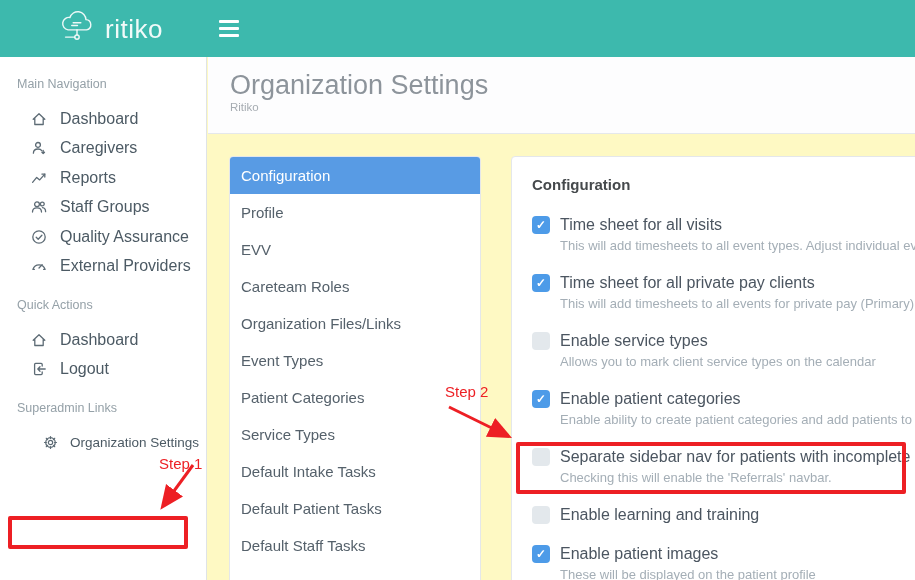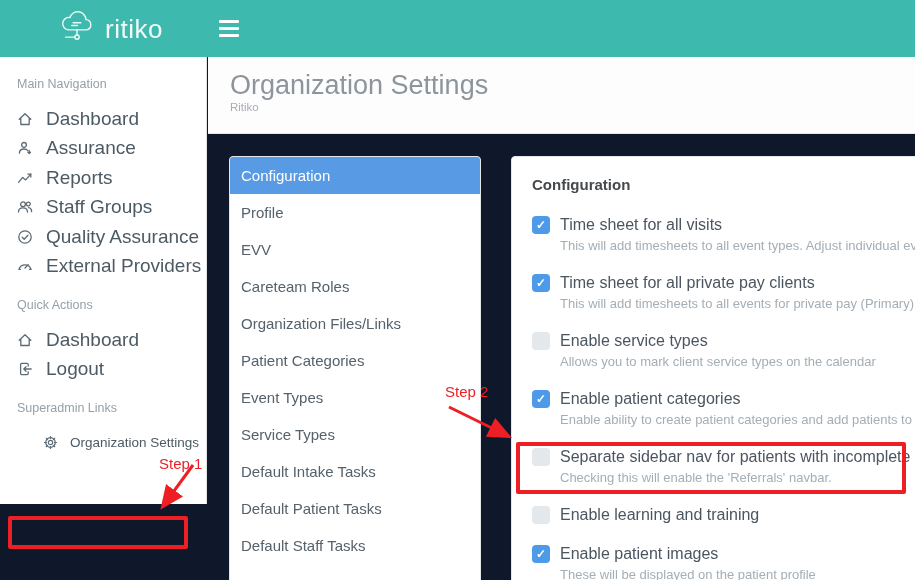--- a/index.html
+++ b/index.html
@@ -1,33 +1,33 @@
 <!DOCTYPE html>
 <html><head>
 <meta charset="utf-8">
 <style>
   * { margin:0; padding:0; box-sizing:border-box; }
   html,body { background:#dfe1e4; }
   #root {
     position:relative; width:915px; height:580px; overflow:hidden;
-    background:#0f172a; font-family:"Liberation Sans", sans-serif;
+    background:#fef9c3; font-family:"Liberation Sans", sans-serif;
     -webkit-font-smoothing:antialiased;
   }
   
   .topbar { position:absolute; top:0; left:0; width:915px; height:57px; background:#3DB9AD; z-index:5; }
   .brand { position:absolute; left:56px; top:8px; height:42px; display:flex; align-items:center; gap:7px; cursor:pointer; }
   .brand-text { color:rgba(255,255,255,.93); font-size:26px; font-weight:300; letter-spacing:.5px; }
   .hamburger { position:absolute; left:219px; top:20px; width:20px; height:17px; display:flex; flex-direction:column; justify-content:space-between; cursor:pointer; }
   .hamburger span { display:block; height:3.2px; background:#fff; border-radius:1px; }
   
-  .sidebar { position:absolute; top:57px; left:0; width:207px; height:447px; background:#ffffff; border-right:1px solid #dfe3e6; z-index:2; }
+  .sidebar { position:absolute; top:57px; left:0; width:207px; height:523px; background:#ffffff; border-right:1px solid #dfe3e6; z-index:2; }
   .side-section { margin-top:17px; }
   .side-section:first-child { margin-top:20px; }
   .side-label { font-size:12.5px; color:#95a1a8; margin:0 0 13px 17px; }
-  .side-item { height:29.5px; display:flex; align-items:center; padding-left:16px; gap:13px; font-size:19px; color:#4c5a64; cursor:pointer; white-space:nowrap; }
+  .side-item { height:29.5px; display:flex; align-items:center; padding-left:30px; gap:13px; font-size:16px; color:#4c5a64; cursor:pointer; white-space:nowrap; }
   .side-item.indented { padding-left:42px; gap:11px; font-size:13.5px; }
   .side-icon { width:17px; height:17px; flex:none; display:flex; align-items:center; justify-content:center; }
   .side-icon svg { stroke:#5d6b75; fill:none; stroke-width:1.3; stroke-linecap:round; stroke-linejoin:round; }
   
   .main { position:absolute; top:57px; left:208px; width:707px; height:523px; }
   .titleband { background:#fdfdfe; height:77px; border-bottom:1px solid #e5e8eb; padding:13px 0 0 22px; }
   .page-title { font-size:27px; font-weight:400; color:#8d949b; line-height:30px; }
   .page-subtitle { font-size:11.5px; color:#a6acb2; margin-top:1px; }
   .content { display:flex; align-items:flex-start; gap:30px; padding:22px 0 0 21px; }
   
@@ -95,21 +95,21 @@
 
 
       <div class="side-item">
         <span class="side-icon">
           <svg width="16" height="16" viewBox="0 0 16 16">
               <circle cx="7" cy="4.9" r="2.4"></circle>
               <path d="M2.4 13.2c0-2.9 2-4.2 4.6-4.2 1.6 0 3 .5 3.8 1.6"></path>
               <path d="M12.2 10.5v3m0 0-1.3-1.3m1.3 1.3 1.3-1.3"></path>
             </svg>
         </span>
-        <span>Assurance</span>
+        <span>Caregivers</span>
       </div>
 
       <div class="side-item">
         <span class="side-icon">
           <svg width="16" height="16" viewBox="0 0 16 16">
               <path d="M1.6 12.3 5.7 7.4l3 2.5 5.1-5.8"></path>
               <path d="M10.9 4.1h2.9V7"></path>
             </svg>
         </span>
         <span>Reports</span>
@@ -196,22 +196,22 @@
     </div>
 
     <div class="content">
 
       <div class="menu-card">
         <div class="menu-item selected">Configuration</div>
         <div class="menu-item">Profile</div>
         <div class="menu-item">EVV</div>
         <div class="menu-item">Careteam Roles</div>
         <div class="menu-item">Organization Files/Links</div>
+        <div class="menu-item">Event Types</div>
         <div class="menu-item">Patient Categories</div>
-        <div class="menu-item">Event Types</div>
         <div class="menu-item">Service Types</div>
         <div class="menu-item">Default Intake Tasks</div>
         <div class="menu-item">Default Patient Tasks</div>
         <div class="menu-item">Default Staff Tasks</div>
       </div>
 
       <div class="cfg-card">
         <div class="cfg-title">Configuration</div>
 
         <div class="cfg-row">

